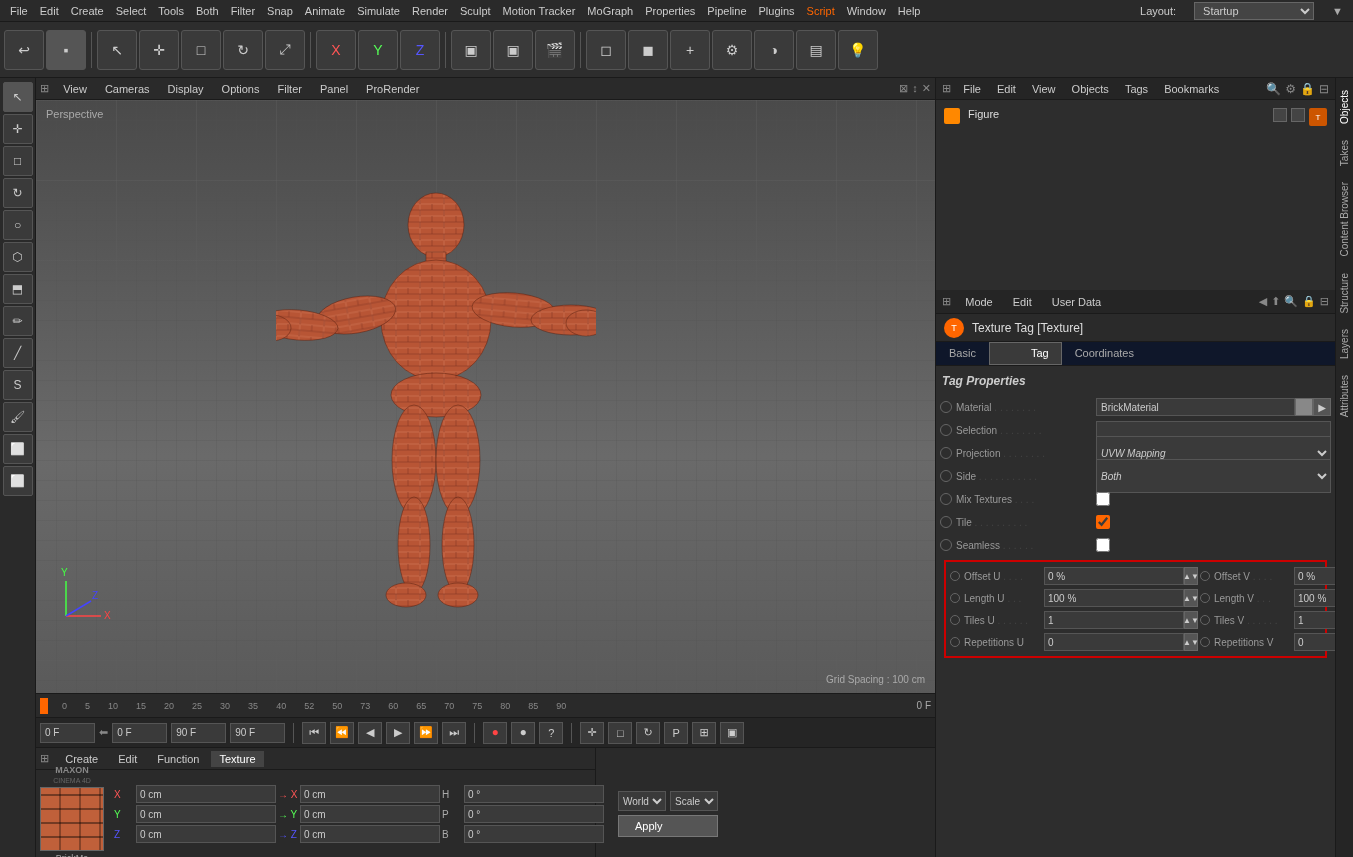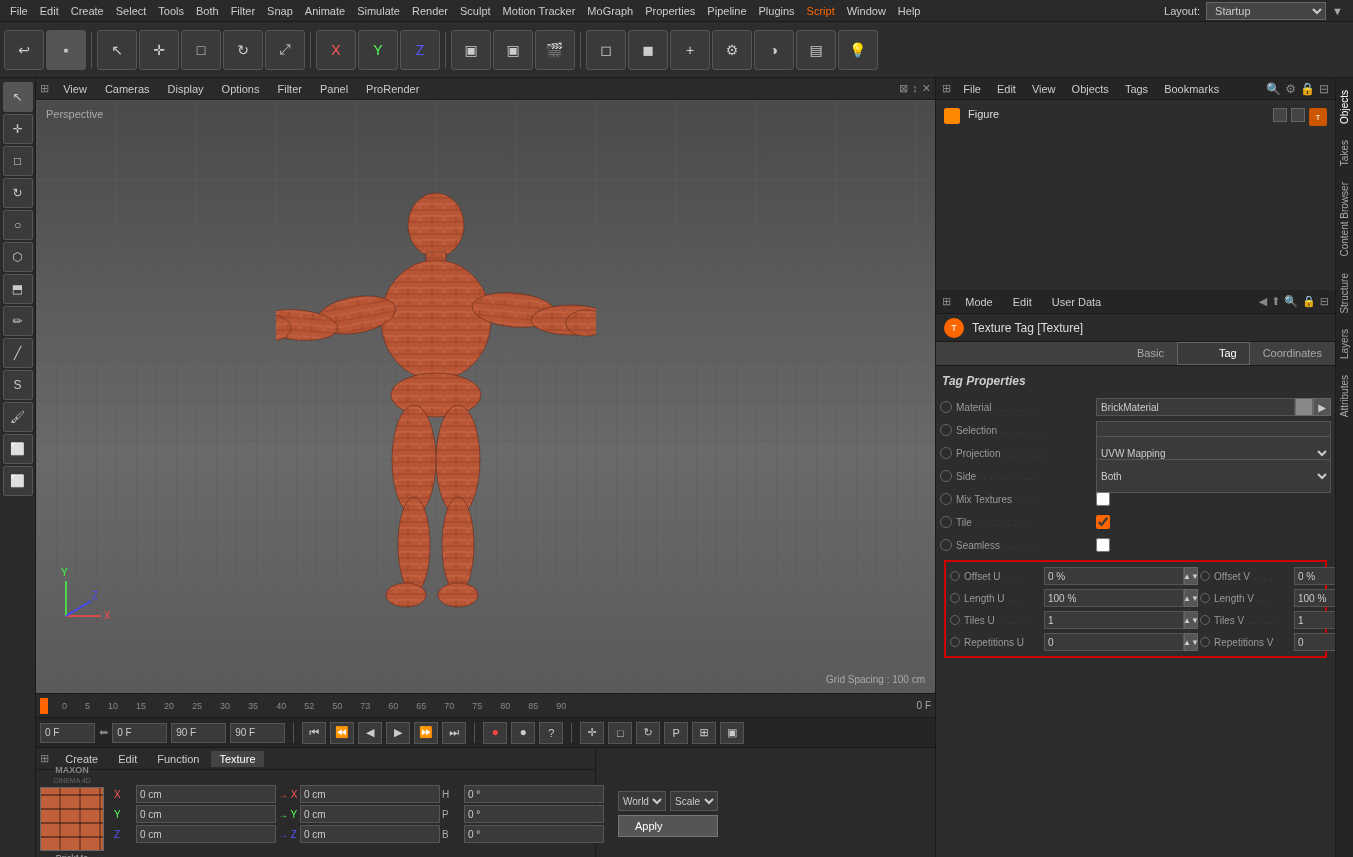--- a/index.html
+++ b/index.html
@@ -18,21 +18,21 @@
       padding: 0 6px;
       color: #ccc;
       cursor: pointer;
       font-size: 11px;
     }
     .top-menu .active { color: #ff6600; }
     .top-menu .layout-section {
       margin-left: auto;
       display: flex;
       align-items: center;
-      gap: 0;
+      gap: 12px;
     }
     .layout-select {
       background: #444;
       border: 1px solid #666;
       color: #ccc;
       font-size: 11px;
       padding: 1px 4px;
       width: 120px;
     }
     
@@ -375,24 +375,23 @@
       display: flex;
       align-items: center;
       justify-content: center;
       font-size: 9px;
       color: white;
     }
     .attr-title { color: #ddd; font-size: 12px; font-weight: normal; }
     
     .attr-subtabs {
       display: flex;
-      background: #404040;
+      background: #0f172a;
       border-bottom: 1px solid #1a1a1a;
       height: 24px;
-      justify-content: flex-end;
     }
     .attr-subtab {
       padding: 4px 12px;
       color: #aaa;
       cursor: pointer;
       font-size: 11px;
       border: 1px solid transparent;
     }
     .attr-subtab.active {
       background: #3a3a3a;
@@ -448,20 +447,21 @@
       height: 18px;
       padding: 0 4px;
     }
     .prop-select {
       flex: 1;
       background: #3a3a3a;
       border: 1px solid #555;
       color: #ccc;
       font-size: 10px;
       height: 34px;
+      font-style: italic;
     }
     .prop-checkbox {
       width: 14px;
       height: 14px;
       accent-color: #ff6600;
     }
     
     
     .highlight-section {
       border: 2px solid #cc0000;

